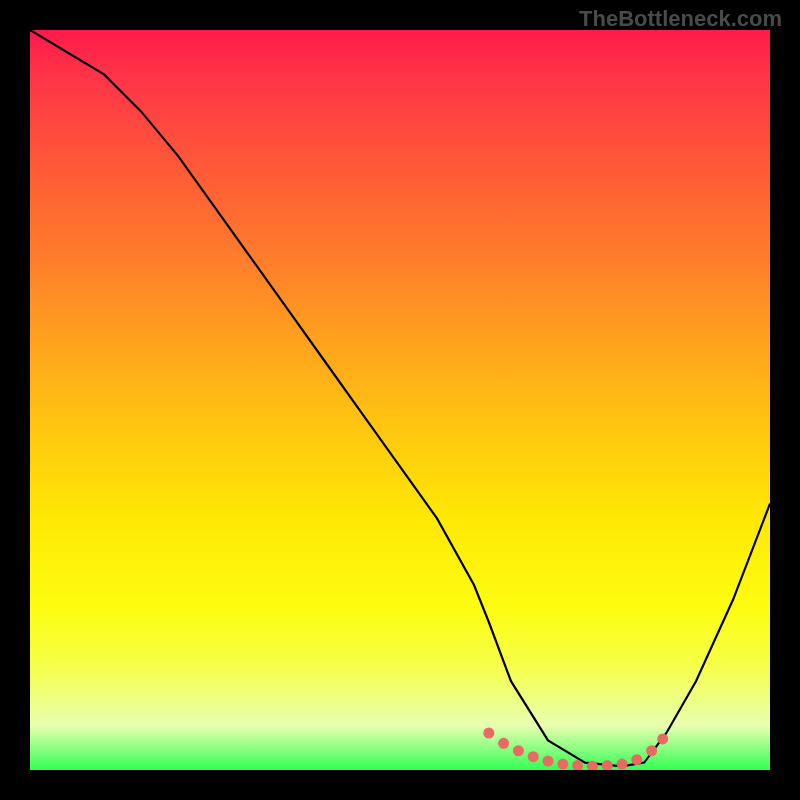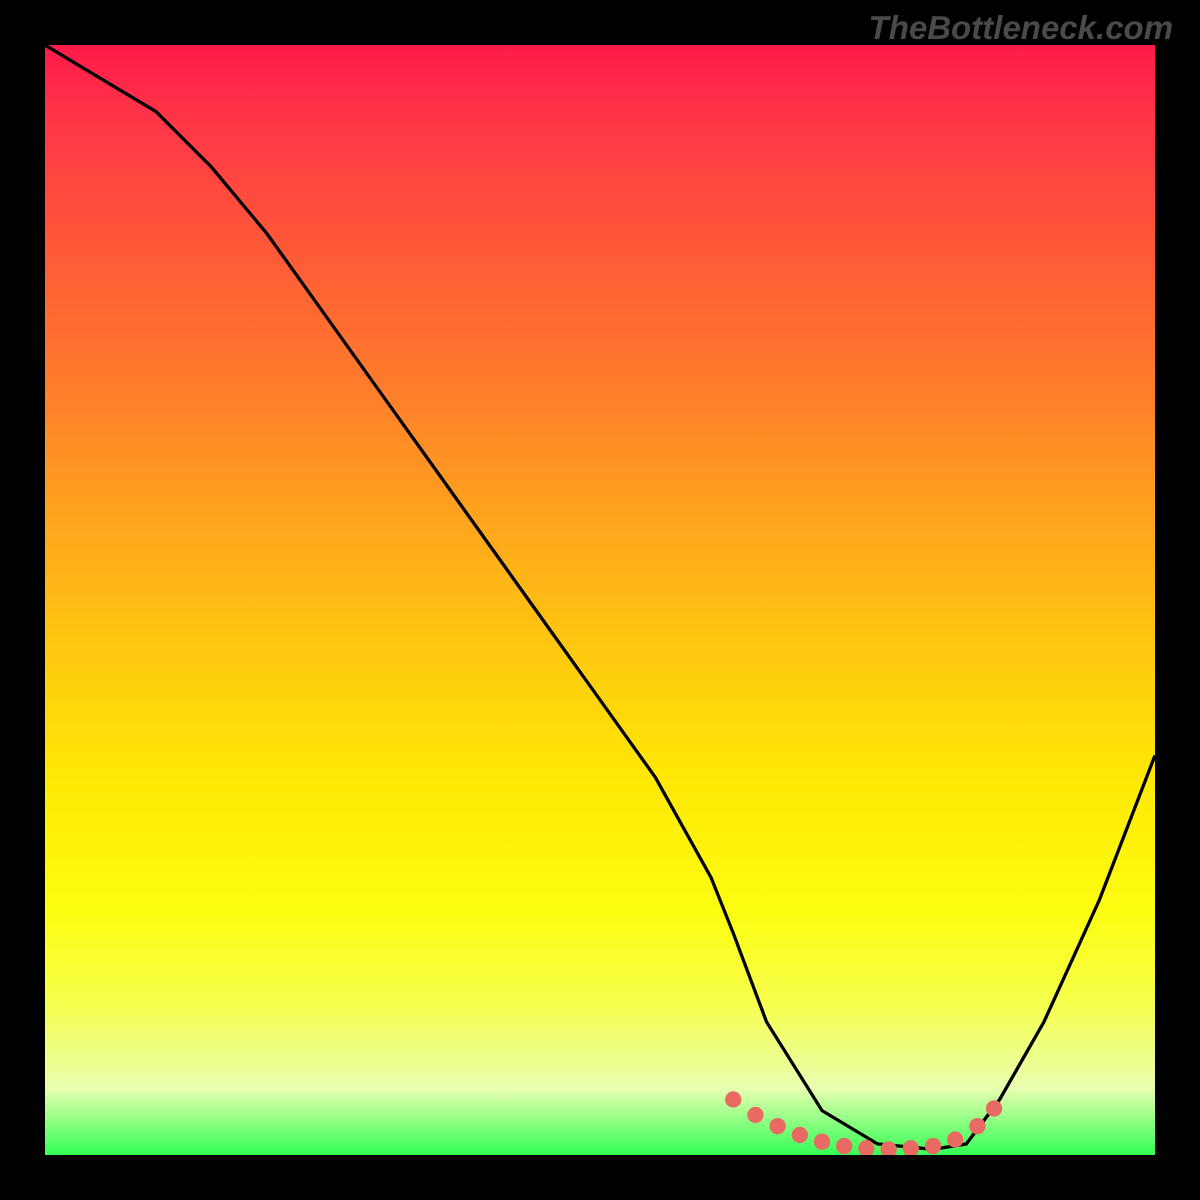--- a/index.html
+++ b/index.html
@@ -12,21 +12,20 @@
     font-family: Arial, sans-serif;
   }
   .watermark {
     position: absolute;
     top: 6px;
     right: 18px;
     color: #4a4a4a;
     font-size: 22px;
     font-weight: bold;
     z-index: 10;
-    font-style: italic;
   }
   .plot-area {
     position: absolute;
     left: 30px;
     top: 30px;
     width: 740px;
     height: 740px;
   }
   .gradient-bg {
     position: absolute;

